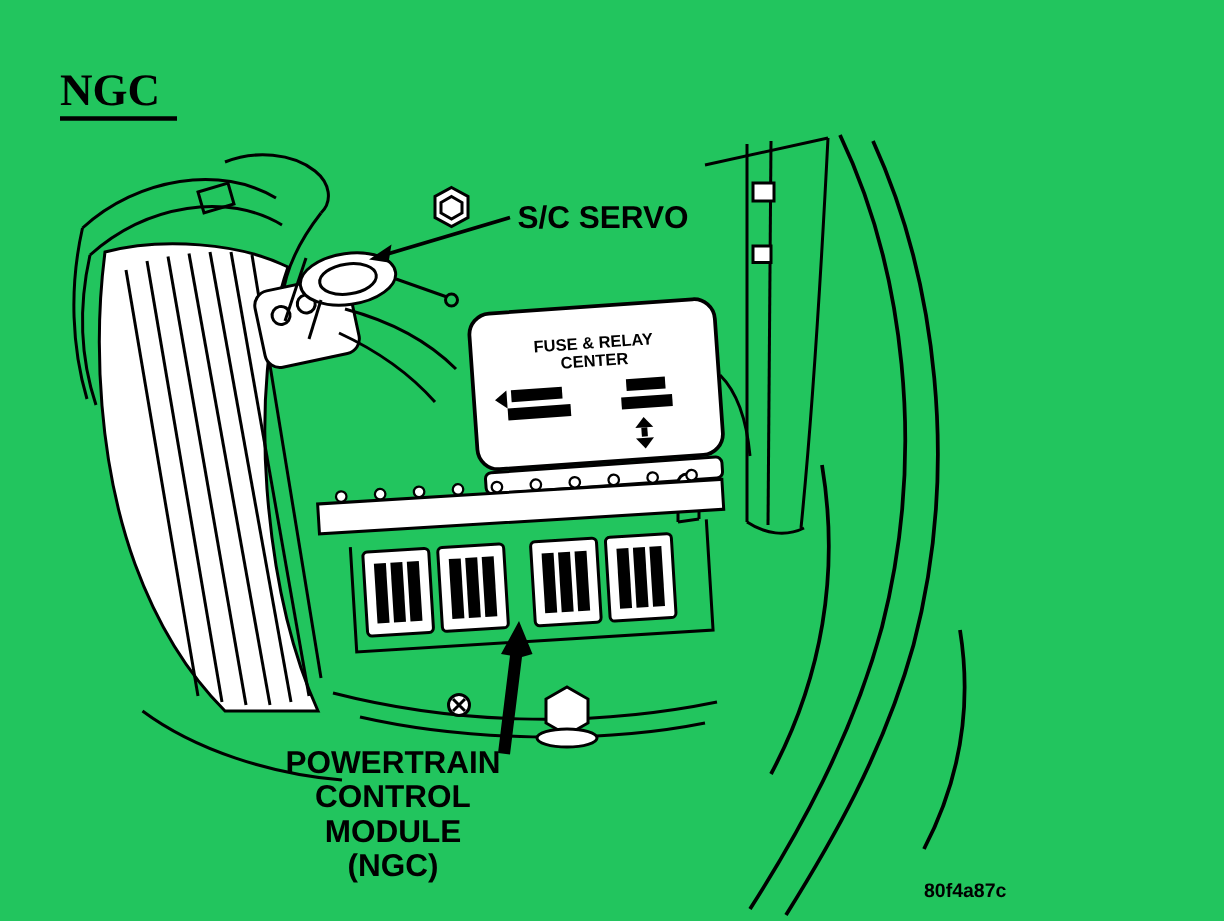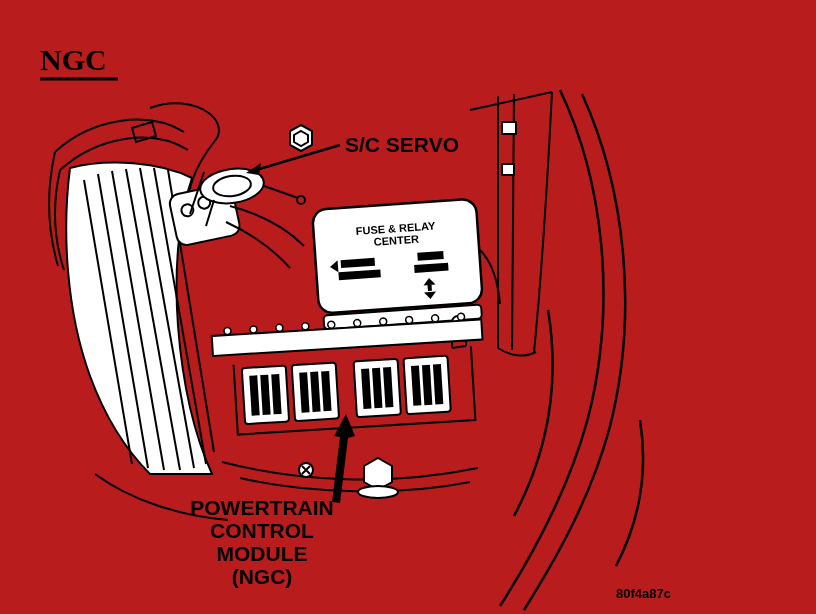--- a/index.html
+++ b/index.html
@@ -1,19 +1,19 @@
 <!DOCTYPE html>
 <html><head>
 <meta charset="utf-8">
 <style>
   html,body{margin:0;padding:0;background:#fff;}
   .page{
     position:relative;
     width:816px;height:614px;
-    background:#b91c1c;
+    background:#22c55e;
     overflow:hidden;
     font-family:"Liberation Sans","DejaVu Sans",sans-serif;
   }
   svg{position:absolute;top:0;left:0;}
   .ink{stroke:#000;fill:none;}
 </style>
 </head>
 <body>
 
 <div class="page">

